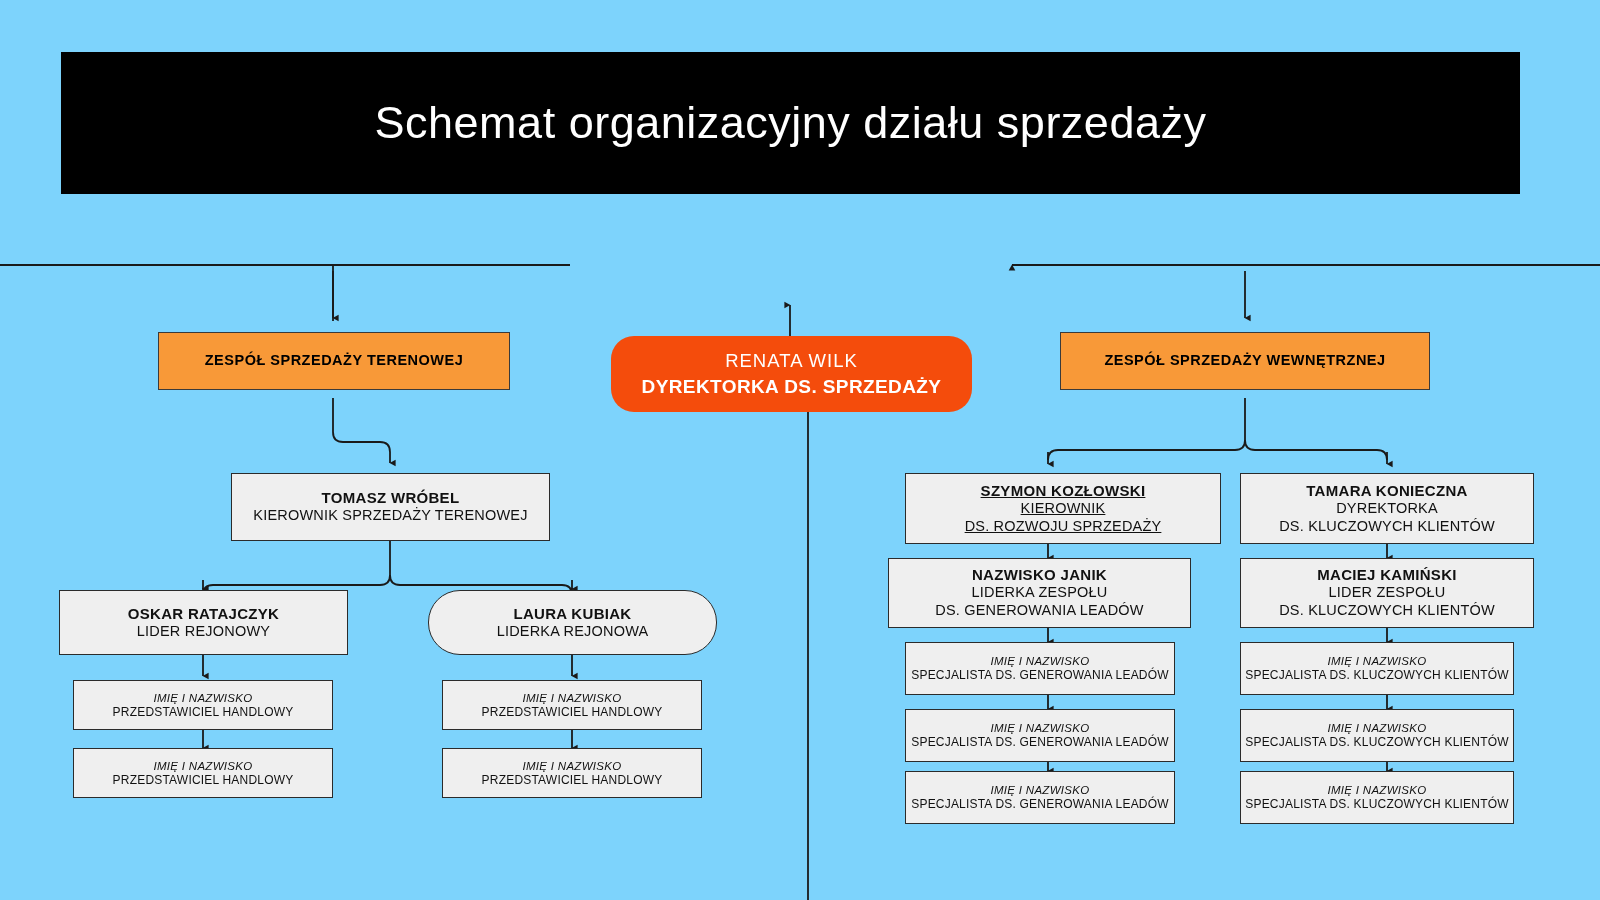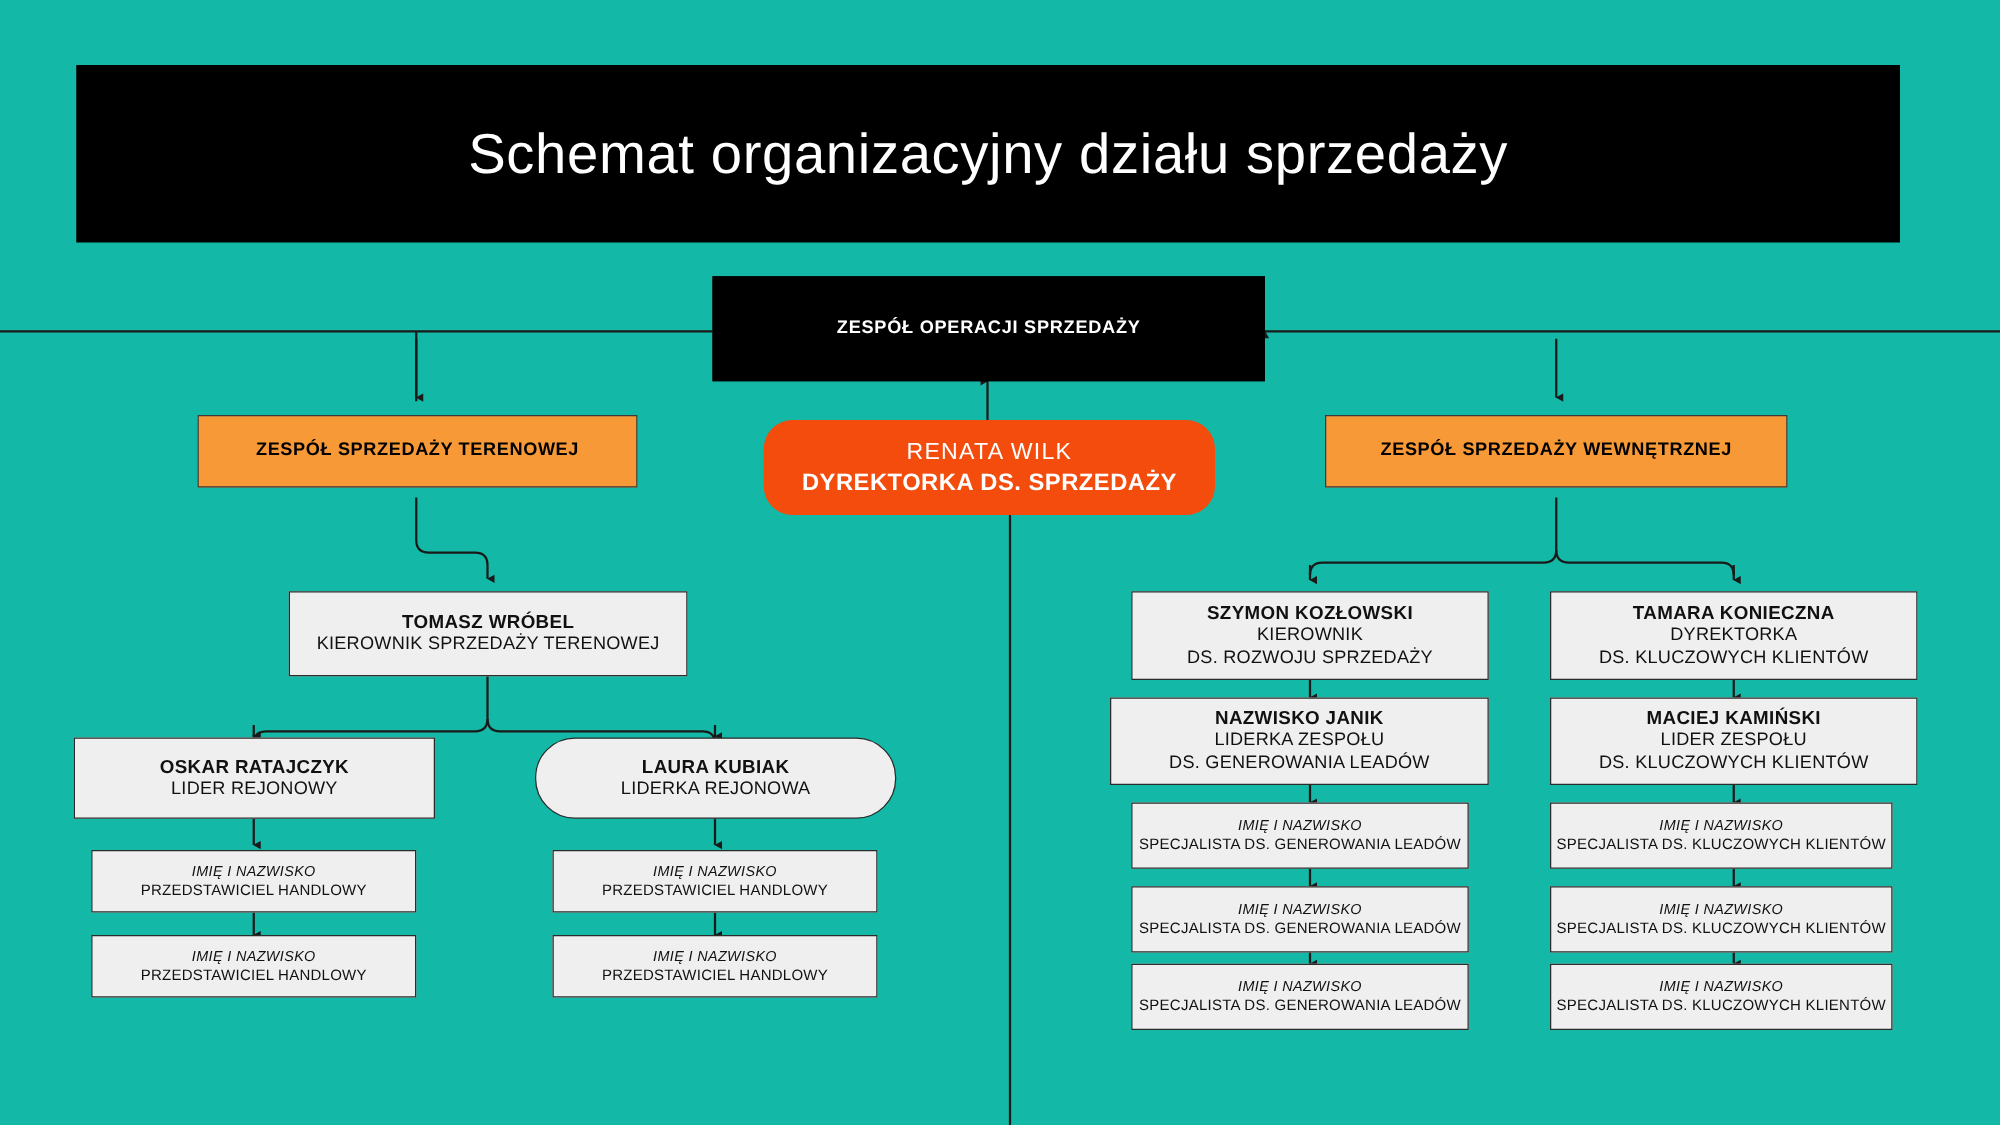--- a/index.html
+++ b/index.html
@@ -7,21 +7,21 @@
     padding: 0;
     background: #ffffff;
   }
   body {
     font-family: "Liberation Sans", sans-serif;
   }
   #canvas {
     position: relative;
     width: 1600px;
     height: 900px;
-    background: #14b8a6;
+    background: #7dd3fc;
     overflow: hidden;
   }
   #wires {
     position: absolute;
     left: 0; top: 0;
     width: 1600px;
     height: 900px;
     pointer-events: none;
   }
 
@@ -197,23 +197,20 @@
       <path d="M1387,628 L1387,642" marker-end="url(#arrowDown)"></path>
       <path d="M1387,695 L1387,709" marker-end="url(#arrowDown)"></path>
       <path d="M1387,757 L1387,771" marker-end="url(#arrowDown)"></path>
     </g>
   </svg>
 
   <div class="title-banner">
     <span class="title-text">Schemat organizacyjny działu sprzedaży</span>
   </div>
 
-  <div class="node black" style="left:570px; top:221px; width:442px; height:84px;">
-    <span class="ln ln-title">ZESPÓŁ OPERACJI SPRZEDAŻY</span>
-  </div>
 
   <div class="node director" style="left:611px; top:336px; width:361px; height:76px;">
     <span class="ln ln-name">RENATA WILK</span>
     <span class="ln ln-role">DYREKTORKA DS. SPRZEDAŻY</span>
   </div>
 
   <div class="node orange" style="left:158px; top:332px; width:352px; height:58px;">
     <span class="ln ln-title">ZESPÓŁ SPRZEDAŻY TERENOWEJ</span>
   </div>
 
@@ -249,21 +246,21 @@
   <div class="node small" style="left:442px; top:680px; width:260px; height:50px;">
     <span class="ln ln-name">IMIĘ I NAZWISKO</span>
     <span class="ln ln-role">PRZEDSTAWICIEL HANDLOWY</span>
   </div>
 
   <div class="node small" style="left:442px; top:748px; width:260px; height:50px;">
     <span class="ln ln-name">IMIĘ I NAZWISKO</span>
     <span class="ln ln-role">PRZEDSTAWICIEL HANDLOWY</span>
   </div>
 
-  <div class="node grey" style="left:905px; top:473px; width:286px; height:71px;">
+  <div class="node grey" style="left:905px; top:473px; width:316px; height:71px;text-decoration:underline;">
     <span class="ln ln-name">SZYMON KOZŁOWSKI</span>
     <span class="ln ln-role">KIEROWNIK</span>
     <span class="ln ln-role">DS. ROZWOJU SPRZEDAŻY</span>
   </div>
 
   <div class="node grey" style="left:888px; top:558px; width:303px; height:70px;">
     <span class="ln ln-name">NAZWISKO JANIK</span>
     <span class="ln ln-role">LIDERKA ZESPOŁU</span>
     <span class="ln ln-role">DS. GENEROWANIA LEADÓW</span>
   </div>

